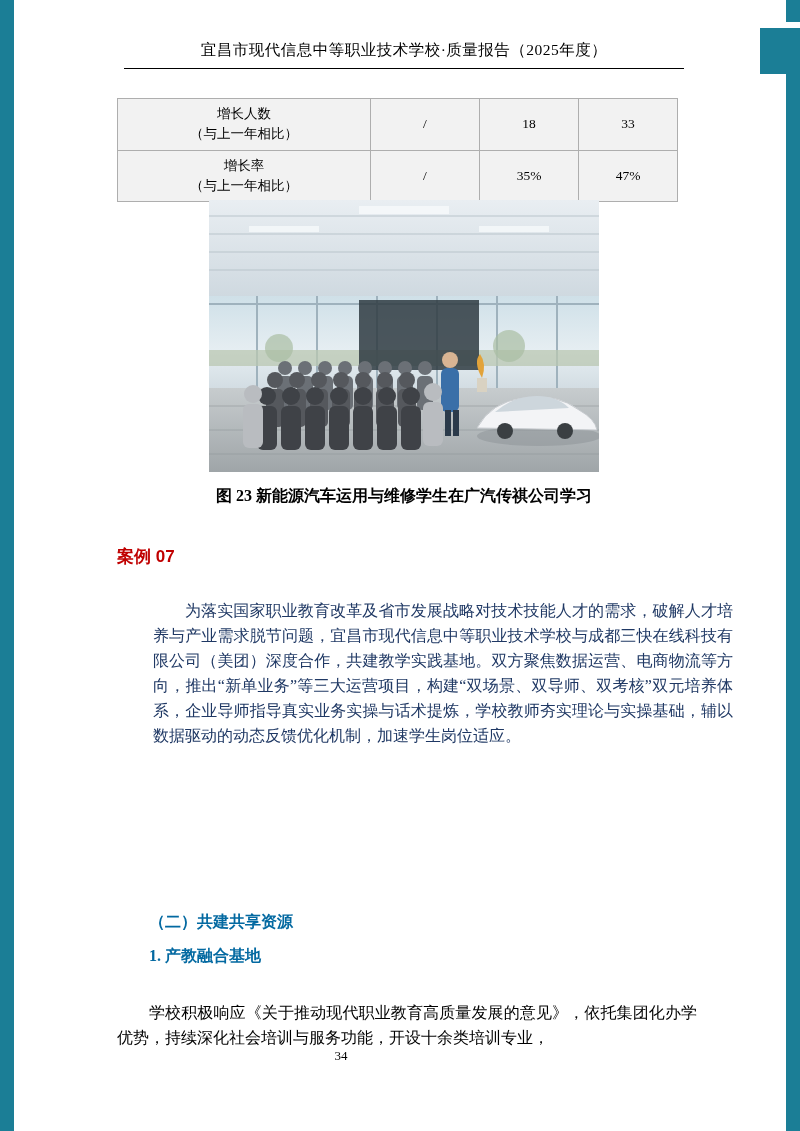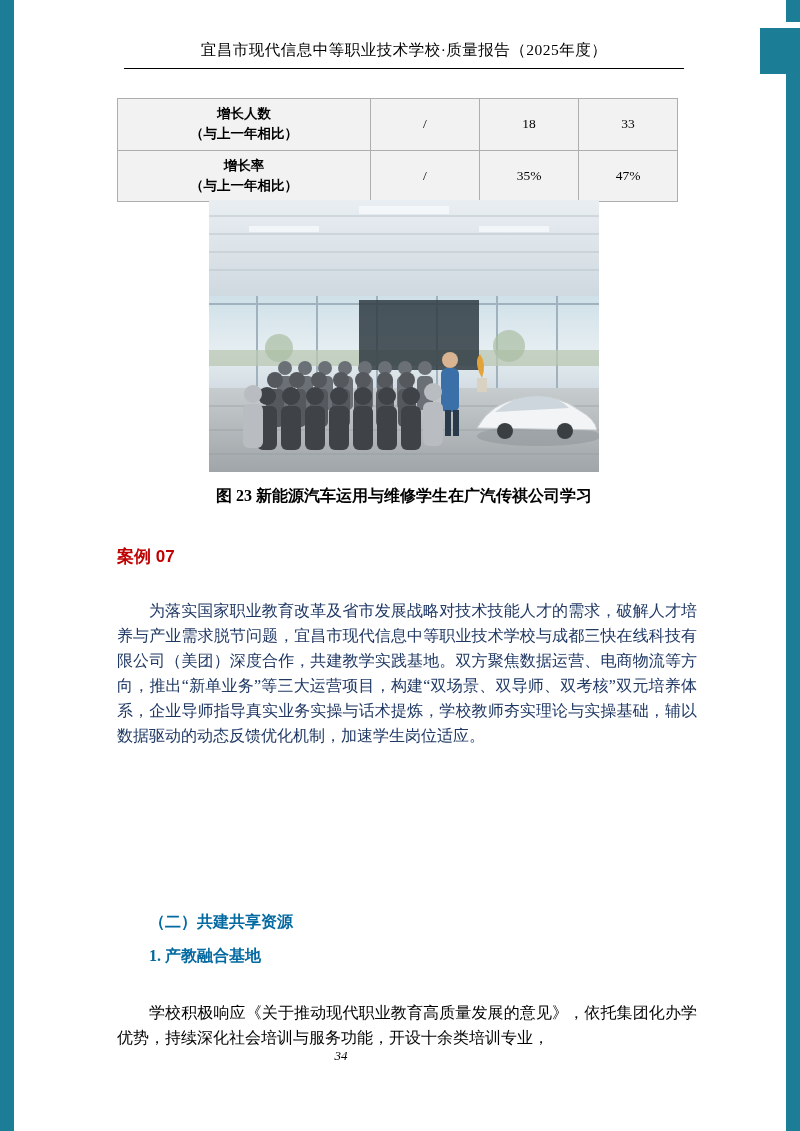--- a/index.html
+++ b/index.html
@@ -92,21 +92,21 @@
     border: 1px solid #aeaeae;
     background: #f2f2f2;
     text-align: center;
     vertical-align: middle;
     font-size: 13.5px;
     color: #000;
     padding: 5px 2px;
     line-height: 1.5;
     font-family: "Liberation Serif", "DejaVu Serif", serif;
   }
-  .tbl td.c0 { width: 248px; font-weight: bold; }
+  .tbl td.c0 { width: 248px; }
   .tbl td.c1 { width: 104px; }
   .tbl td.c2 { width: 94px; }
   .tbl td.c3 { width: 94px; }
   
   .photo {
     position: absolute;
     left: 195px;
     top: 200px;
     width: 390px;
     height: 272px;
@@ -153,21 +153,21 @@
     font-size: 16px;
     line-height: 25px;
     text-align: justify;
     text-justify: inter-ideograph;
     font-family: "Liberation Serif", "DejaVu Serif", serif;
   }
   .body-block p {
     margin: 0;
     text-indent: 32px;
   }
-  #para1 { top: 598px; }
+  #para1 { top: 598px; margin-left: 36px; }
   #para2 { top: 775px; }
   .sub-head {
     position: absolute;
     left: 103px;
     width: 580px;
     font-size: 16px;
     font-weight: bold;
     color: #0369a1;
     font-family: "Liberation Serif", "DejaVu Serif", serif;
     text-indent: 32px;
@@ -189,21 +189,20 @@
   #para3 { top: 1000px; }
   .pageno {
     position: absolute;
     left: 0;
     top: 1048px;
     width: 654px;
     text-align: center;
     font-size: 13px;
     color: #000;
     font-family: "Liberation Serif", "DejaVu Serif", serif;
-    font-style: italic;
   }
 </style>
 </head>
 <body>
 
 <div class="page">
 
   <div class="bar-left"></div>
   <div class="bar-right-edge"></div>
   <div class="bar-right-top"></div>

